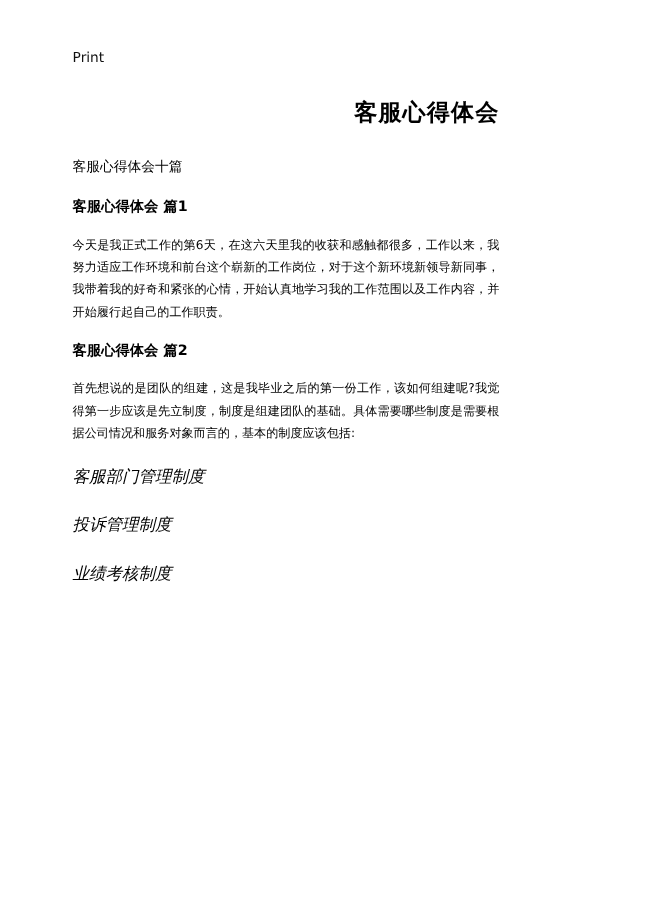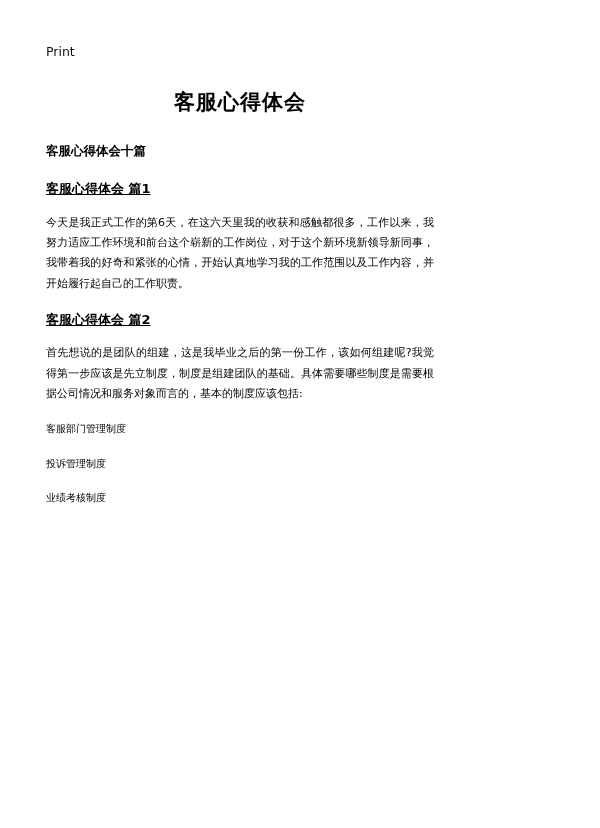--- a/index.html
+++ b/index.html
@@ -13,59 +13,59 @@
     font-family: "DejaVu Sans", "Liberation Sans", sans-serif;
     color: #000000;
     overflow: hidden;
   }
   .page {
     position: relative;
     width: 480px;
     height: 828px;
     box-sizing: border-box;
     padding: 44px 46px 0 46px;
+    margin-left: 20px;
   }
   .print-label {
     font-size: 12.5px;
     line-height: 1.2;
     color: #111;
     margin: 0 0 30px 0;
   }
   .doc-title {
-    text-align: center;
+    text-align: right;
     font-size: 21px;
     font-weight: bold;
     letter-spacing: 1px;
     margin: 0 0 26px 0;
     line-height: 1.3;
   }
   .subtitle {
     font-size: 12.5px;
     margin: 0 0 18px 0;
     line-height: 1.5;
-    font-weight: bold;
   }
   .section-head {
     font-size: 13px;
     font-weight: bold;
     margin: 0 0 14px 0;
     line-height: 1.5;
-    text-decoration: underline;
   }
   .para {
     font-size: 11px;
     line-height: 1.85;
     margin: 0 0 16px 0;
     text-align: justify;
     text-justify: inter-ideograph;
   }
   .list-line {
-    font-size: 10px;
+    font-size: 15px;
     line-height: 1.85;
     margin: 0 0 16px 0;
+    font-style: italic;
   }
 </style>
 </head>
 <body>
 
 <div class="page">
 
   <div class="print-label">Print</div>
 
   <h1 class="doc-title">客服心得体会</h1>

